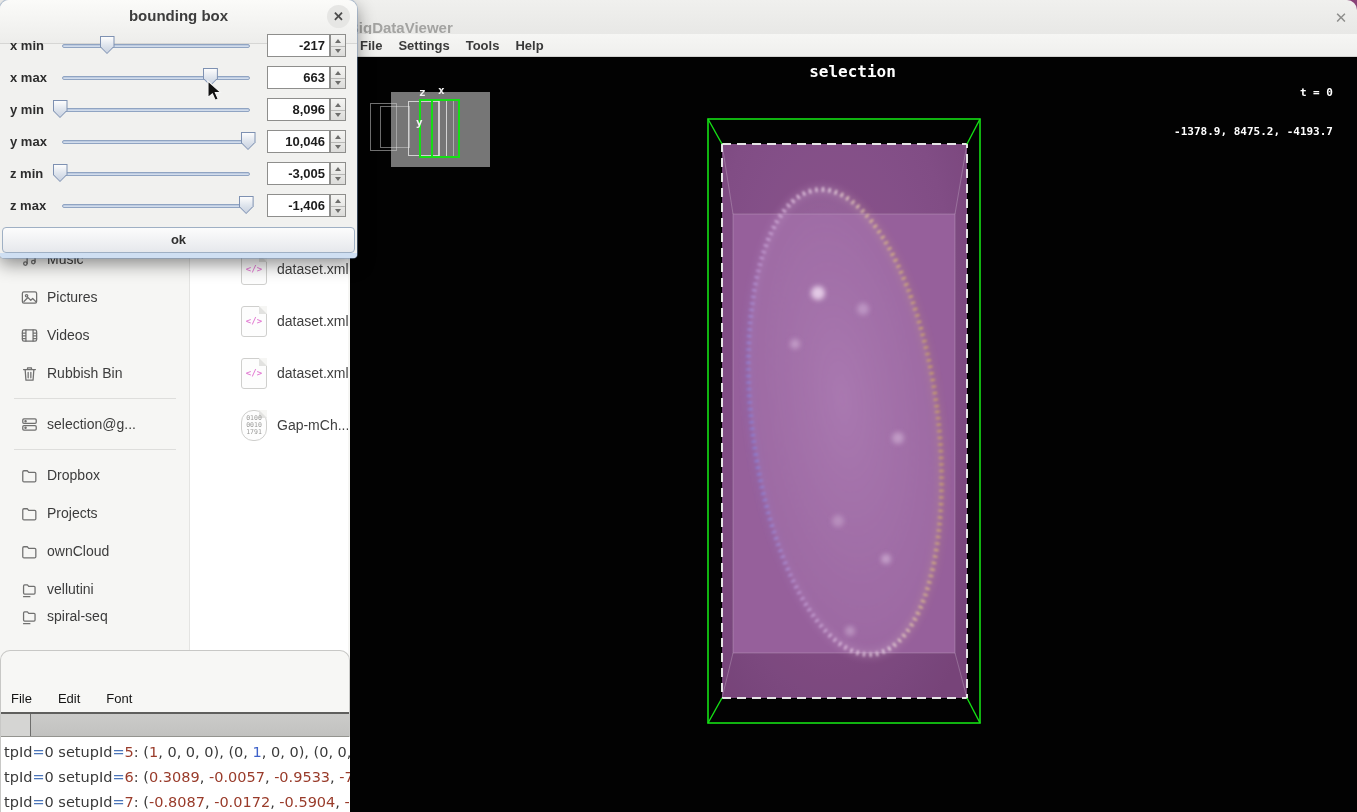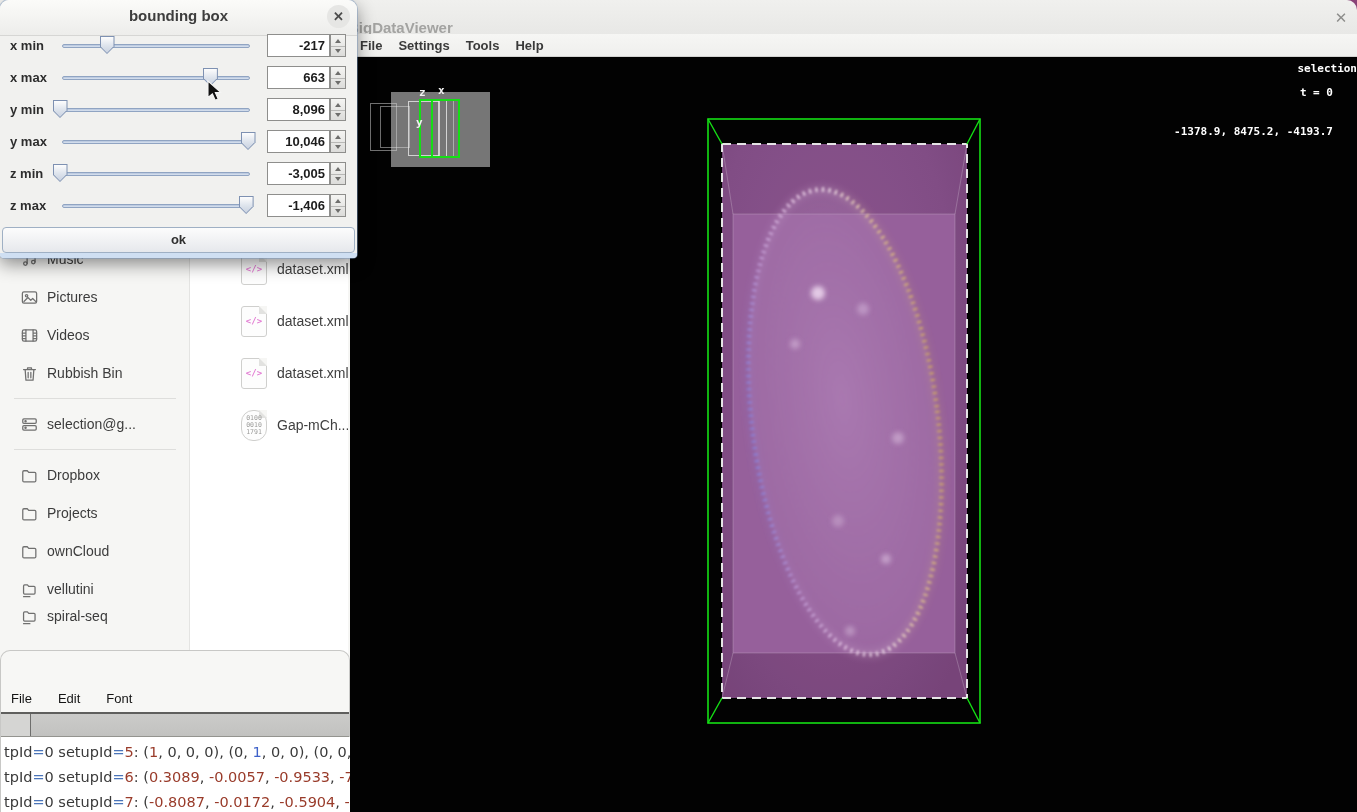--- a/index.html
+++ b/index.html
@@ -12,21 +12,21 @@
 
   
   .bdv{left:348px;top:0;width:1009px;height:812px;}
   .bdv-titlebar{left:0;top:0;width:1009px;height:34px;background:linear-gradient(#f0f0ee,#e8e8e6);border-top-right-radius:10px;}
   .bdv-title{left:0;top:19px;width:1009px;text-align:left;font-size:15px;font-weight:bold;color:#a3a3a1;}
   .bdv-close{left:984px;top:9px;width:18px;height:18px;color:#8d8d8b;font-size:15px;line-height:18px;text-align:center;cursor:default;}
   .bdv-menubar{left:0;top:34px;width:1009px;height:23px;background:linear-gradient(#f6f6f4,#efefed);border-bottom:1px solid #d2d2d0;display:flex;align-items:center;padding-left:4px;box-sizing:border-box;}
   .bdv-menu-item{font-size:13px;font-weight:bold;color:#3a3a3a;padding:0 8px;}
   .bdv-viewport{left:0;top:58px;width:1009px;height:754px;background:#020202;overflow:hidden;}
 
-  .sel-label{left:0;top:4px;width:1009px;text-align:right;color:#fff;font-family:"DejaVu Sans Mono",monospace;font-size:11px;font-weight:bold;}
+  .sel-label{left:0;top:4px;width:1009px;text-align:center;color:#fff;font-family:"DejaVu Sans Mono",monospace;font-size:16px;font-weight:bold;}
   .tp-block{right:24px;top:2px;text-align:right;color:#fff;font-family:"DejaVu Sans Mono",monospace;font-size:11px;font-weight:bold;line-height:13px;white-space:pre;}
 
   
   .nav-panel{left:43px;top:34px;width:99px;height:75px;background:rgba(128,128,128,.92);}
   .wire{position:absolute;box-sizing:border-box;}
   .nav-label{position:absolute;color:#f2f2f2;font-family:"DejaVu Sans Mono",monospace;font-size:11px;font-weight:bold;}
 
   
   .boxsvg{left:342px;top:43px;}
 
@@ -49,21 +49,21 @@
   .console-menubar{position:absolute;left:0;top:34px;width:100%;height:27px;display:flex;align-items:center;padding-left:10px;box-sizing:border-box;}
   .console-menu-item{font-size:13px;color:#141414;margin-right:26px;}
   .console-strip{position:absolute;left:0;top:61px;width:100%;height:25px;background:linear-gradient(#cbcbc9,#c2c2c0);border-top:2px solid #5f5f5d;border-bottom:1px solid #94948f;box-sizing:border-box;}
   .console-thumb{position:absolute;left:0;top:0;width:30px;height:100%;background:#d5d5d3;border-right:1px solid #6e6e6c;box-sizing:border-box;}
   .console-text{position:absolute;left:0;top:86px;width:349px;height:76px;background:#fff;overflow:hidden;padding:3px 0 0 3px;box-sizing:border-box;}
   .console-line{font-family:"DejaVu Sans",sans-serif;font-size:14.5px;line-height:25px;white-space:nowrap;}
 
   
   .dlg{left:0;top:0;width:357px;height:258px;background:#f1f1ef;border-radius:9px 9px 4px 4px;
        box-shadow:0 0 0 1px rgba(120,150,190,.45), 0 6px 18px rgba(0,0,0,.45);}
-  .dlg-titlebar{position:absolute;left:0;top:0;width:100%;height:36px;background:linear-gradient(#fbfbf9,#ededeb);border-bottom:1px solid #d6d6d4;border-radius:9px 9px 0 0;box-sizing:border-box;padding-left:44px;}
+  .dlg-titlebar{position:absolute;left:0;top:0;width:100%;height:44px;background:linear-gradient(#fbfbf9,#ededeb);border-bottom:1px solid #d6d6d4;border-radius:9px 9px 0 0;box-sizing:border-box;padding-left:44px;}
   .dlg-title{position:absolute;left:0;top:7px;width:100%;text-align:center;font-size:15px;font-weight:bold;color:#3d3d3d;}
   .dlg-close{position:absolute;right:7px;top:5px;width:23px;height:23px;border-radius:50%;background:#e6e6e4;color:#4c4c4c;font-size:13px;font-weight:bold;line-height:23px;text-align:center;}
   .dlg-row{position:absolute;left:0;width:357px;height:32px;}
   .dlg-label{position:absolute;left:10px;top:0;width:48px;line-height:32px;font-size:13px;font-weight:bold;color:#2d2d2d;}
   .slider{position:absolute;left:62px;top:0;width:188px;height:32px;}
   .slider-track{position:absolute;left:0;top:14px;width:188px;height:4px;background:linear-gradient(#b4c4dc,#dbe4f0);border:1px solid #90a4c2;border-radius:2px;box-sizing:border-box;}
   .slider-thumb{position:absolute;top:6px;width:15px;height:18px;background:#7e91b2;clip-path:polygon(0 0,100% 0,100% 58%,50% 100%,0 58%);}
   .slider-thumb::after{content:"";position:absolute;left:1px;top:1px;width:13px;height:16px;background:linear-gradient(#fdfdfd,#dde3ec 55%,#c9d2e0);clip-path:polygon(0 0,100% 0,100% 58%,50% 100%,0 58%);}
   .num-box{position:absolute;left:267px;top:4px;width:63px;height:23px;background:#fff;border:1px solid #8e8e8c;box-sizing:border-box;text-align:right;font-size:13px;font-weight:600;color:#1c1c1c;line-height:21px;padding-right:4px;}
   .spinner{position:absolute;left:330px;top:4px;width:16px;height:23px;border:1px solid #8e8e8c;box-sizing:border-box;background:linear-gradient(#f4f4f2,#dcdcda);}

